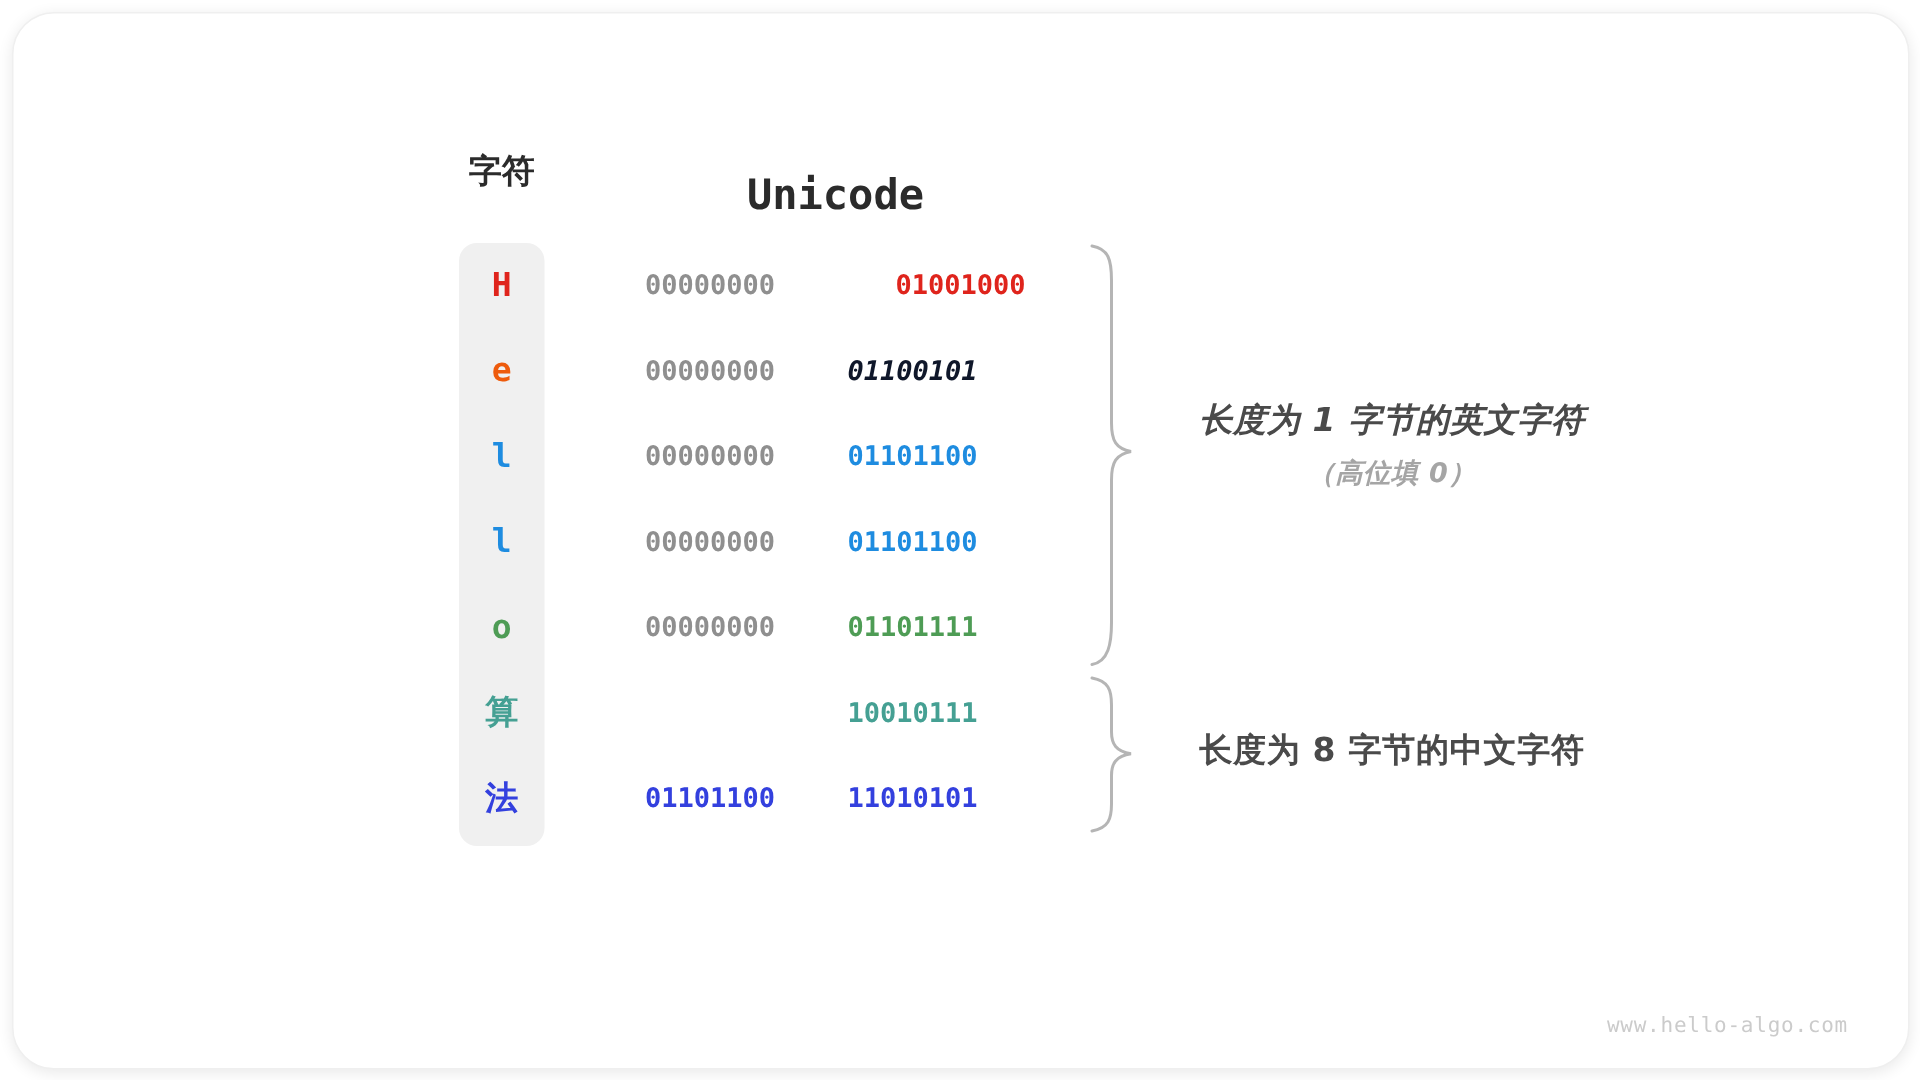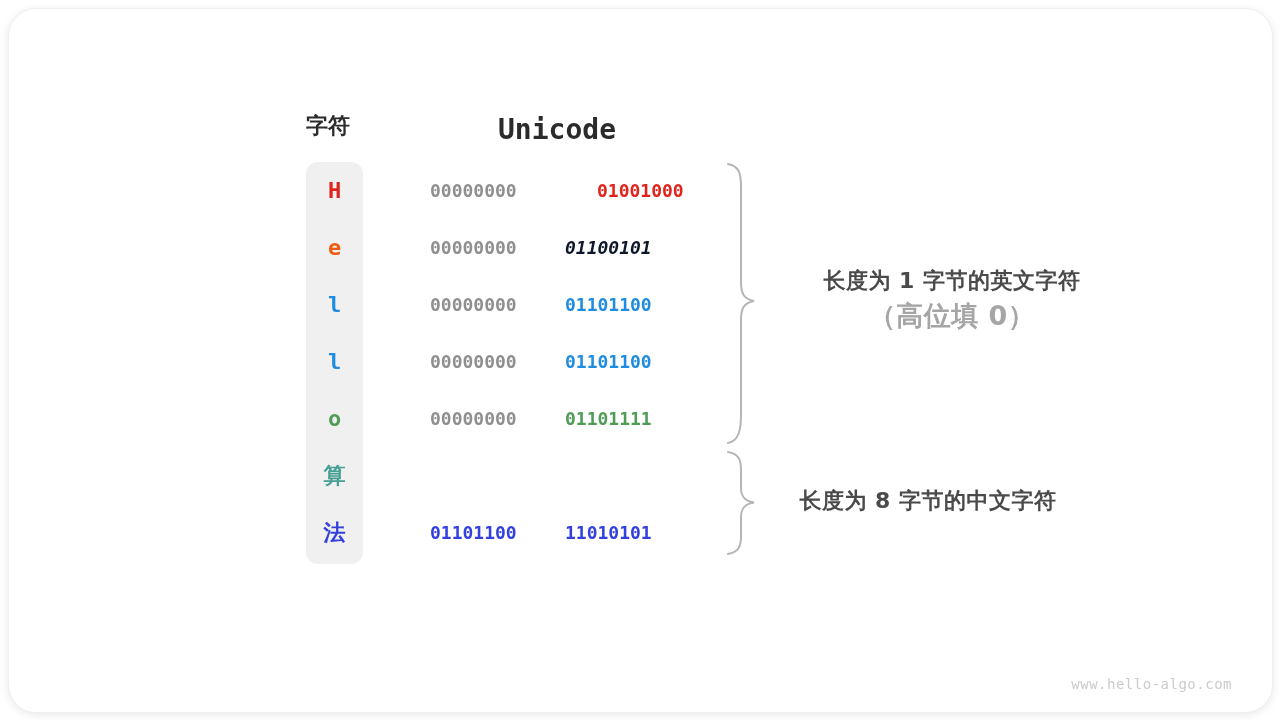--- a/index.html
+++ b/index.html
@@ -19,23 +19,23 @@
     width: 1263px;
     height: 703px;
     background: #ffffff;
     border: 1px solid #efefef;
     border-radius: 28px;
     box-shadow: 0 2px 10px rgba(0,0,0,0.09);
   }
   .header-char {
     position: absolute;
     left: 306px;
-    top: 112px;
+    top: 101px;
     width: 57px;
-    text-align: left;
+    text-align: center;
     font-size: 22px;
     font-weight: 700;
     line-height: 28px;
     color: var(--header_text, #2b2b2b);
   }
   .header-unicode {
     position: absolute;
     left: 457px;
     top: 115px;
     width: 200px;
@@ -97,24 +97,24 @@
     text-align: center;
     color: var(--annotation_text, #4a4a4a);
     font-size: 22px;
     font-weight: 600;
     letter-spacing: 0.5px;
     line-height: 28px;
   }
   .anno .sub {
     margin-top: 7px;
     color: var(--annotation_sub_text, #a5a5a5);
-    font-size: 27px;
+    font-size: 18px;
     font-weight: 700;
   }
-  .anno1 { left: 780px; top: 267px; }
+  .anno1 { left: 756px; top: 267px; font-style: italic; }
   .anno2 { left: 756px; top: 487px; }
   .watermark {
     position: absolute;
     right: 48px;
     bottom: 28px;
     font-family: "DejaVu Sans Mono", "Liberation Mono", monospace;
     font-size: 14px;
     letter-spacing: 0.5px;
     color: var(--watermark_text, #cbcbcb);
     margin-left: 24px;
@@ -156,20 +156,21 @@
   </div>
 
   <div class="row" style="top: 403px;">
     <span class="char-cell" style="color: rgb(78, 156, 85);">o</span>
     <span class="bits b1" style="color: rgb(143, 143, 143);">00000000</span>
     <span class="bits b2" style="color: rgb(78, 156, 85);">01101111</span>
   </div>
 
   <div class="row" style="top: 460px;">
     <span class="char-cell" style="color: rgb(69, 160, 147);">算</span>
+    <span class="bits b2" style="color: rgb(69, 160, 147);">10010111</span>
   </div>
 
   <div class="row" style="top: 517px;">
     <span class="char-cell" style="color: rgb(51, 64, 222);">法</span>
     <span class="bits b1" style="color: rgb(51, 64, 222);">01101100</span>
     <span class="bits b2" style="color: rgb(51, 64, 222);">11010101</span>
   </div>
 </div>
 
 <svg class="braces" width="1280" height="720" viewBox="0 0 1280 720">

